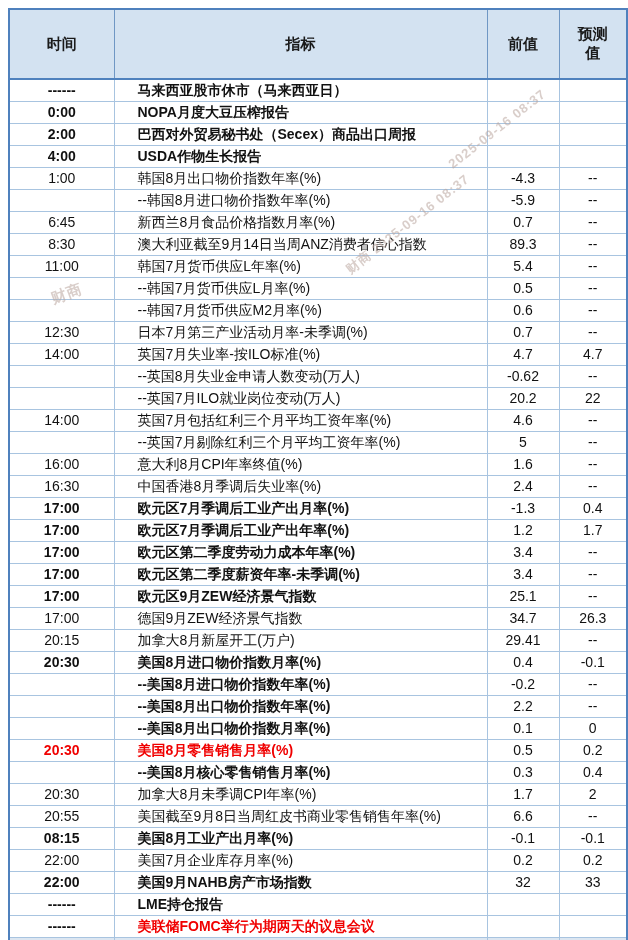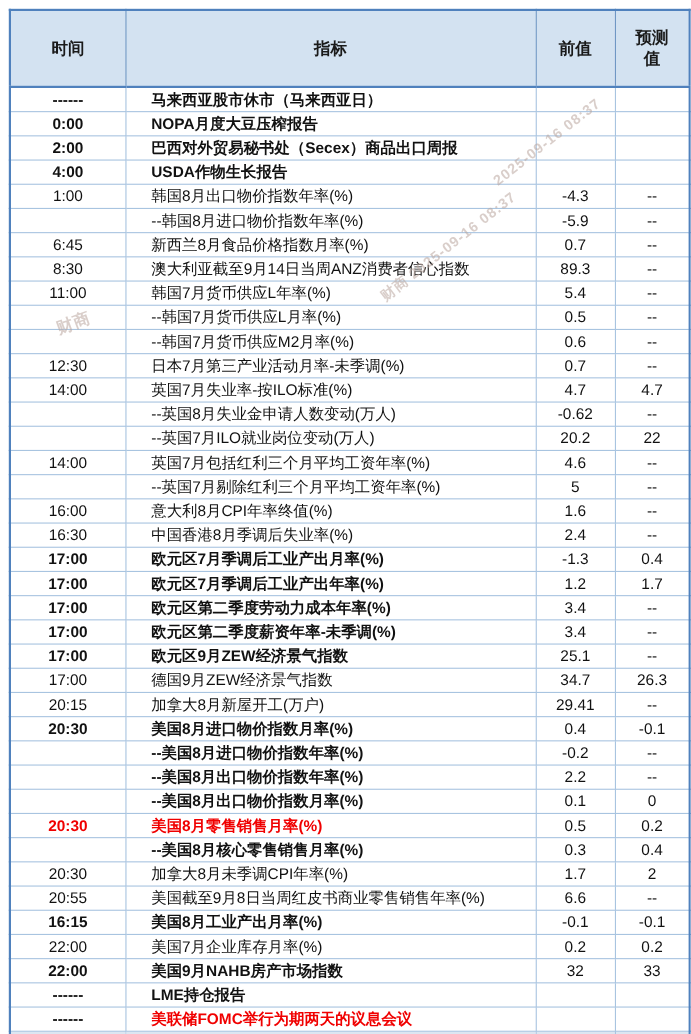--- a/index.html
+++ b/index.html
@@ -259,21 +259,21 @@
           <td class="val">1.7</td>
           <td class="val">2</td>
         </tr>
         <tr>
           <td class="time">20:55</td>
           <td class="ind">美国截至9月8日当周红皮书商业零售销售年率(%)</td>
           <td class="val">6.6</td>
           <td class="val">--</td>
         </tr>
         <tr>
-          <td class="time b">16:15</td>
+          <td class="time b">08:15</td>
           <td class="ind b">美国8月工业产出月率(%)</td>
           <td class="val">-0.1</td>
           <td class="val">-0.1</td>
         </tr>
         <tr>
           <td class="time">22:00</td>
           <td class="ind">美国7月企业库存月率(%)</td>
           <td class="val">0.2</td>
           <td class="val">0.2</td>
         </tr>

